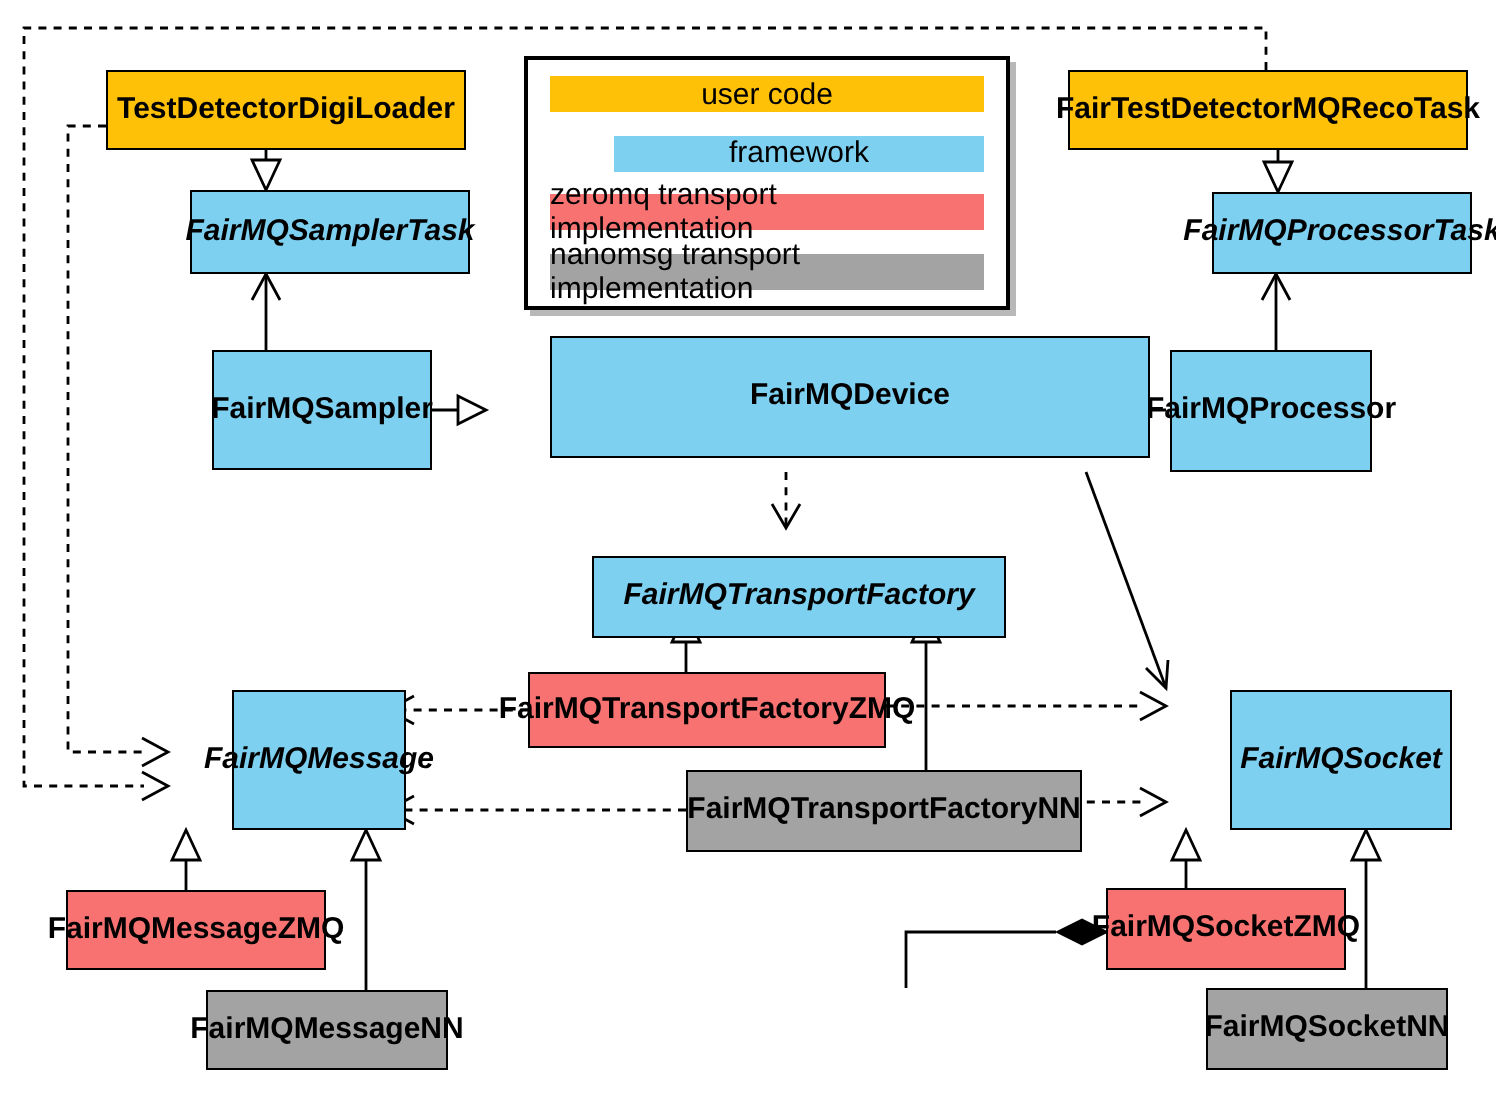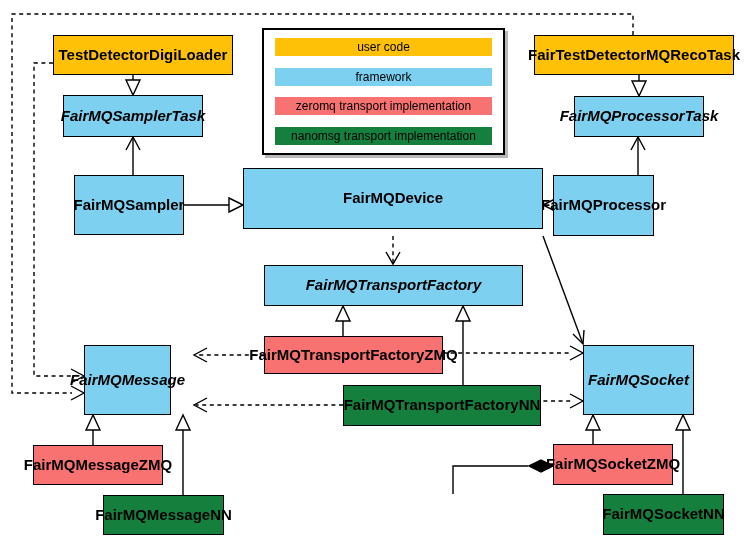--- a/index.html
+++ b/index.html
@@ -8,33 +8,33 @@
     font-family:"Liberation Sans", sans-serif;
   }
   svg.wires{position:absolute;left:0;top:0;width:748px;height:549px;}
   .node{
     position:absolute;box-sizing:border-box;border:1.4px solid #000;
     display:flex;align-items:center;justify-content:center;text-align:center;
     font-weight:bold;font-size:15px;color:#000;line-height:1.1;
   }
   .abstract{font-style:italic;}
   .user{background:#FFC107;}
-  .framework{background:#7ED0F0;}
+  .framework{background:#7ED0F0;margin-left:32px;}
   .zeromq{background:#F87272;}
-  .nanomsg{background:#15803d;}
+  .nanomsg{background:#a3a3a3;}
   .legend{
     position:absolute;left:262px;top:28px;width:243px;height:127px;
     box-sizing:border-box;border:2px solid #000;background:#fff;
     box-shadow:3px 3px 0 #b8b8b8;
     display:flex;flex-direction:column;justify-content:space-between;
     padding:8px 11px;
   }
   .legend-bar{
     height:18px;display:flex;align-items:center;justify-content:center;
-    font-size:12px;color:#000;
+    font-size:15px;color:#000;
   }
 </style>
 </head>
 <body>
 
 <div class="stage">
 
   <svg class="wires" viewBox="0 0 748 549" fill="none" stroke="#000" stroke-width="1.4">
 
     <g>
@@ -157,21 +157,21 @@
   <div class="node framework abstract" style="left:63px;top:95px;width:140px;height:42px">FairMQSamplerTask</div>
 
   <div class="node framework abstract" style="left:574px;top:96px;width:130px;height:41px">FairMQProcessorTask</div>
 
   <div class="node framework" style="left:74px;top:175px;width:110px;height:60px">FairMQSampler</div>
 
   <div class="node framework" style="left:243px;top:168px;width:300px;height:61px">FairMQDevice</div>
 
   <div class="node framework" style="left:553px;top:175px;width:101px;height:61px">FairMQProcessor</div>
 
-  <div class="node framework abstract" style="left:264px;top:265px;width:259px;height:41px">FairMQTransportFactory</div>
+  <div class="node framework abstract" style="left:264px;top:278px;width:207px;height:41px">FairMQTransportFactory</div>
 
   <div class="node zeromq" style="left:264px;top:336px;width:179px;height:38px">FairMQTransportFactoryZMQ</div>
 
   <div class="node nanomsg" style="left:343px;top:385px;width:198px;height:41px">FairMQTransportFactoryNN</div>
 
   <div class="node framework abstract" style="left:84px;top:345px;width:87px;height:70px">FairMQMessage</div>
 
   <div class="node framework abstract" style="left:583px;top:345px;width:111px;height:70px">FairMQSocket</div>
 
   <div class="node zeromq" style="left:33px;top:445px;width:130px;height:40px">FairMQMessageZMQ</div>

